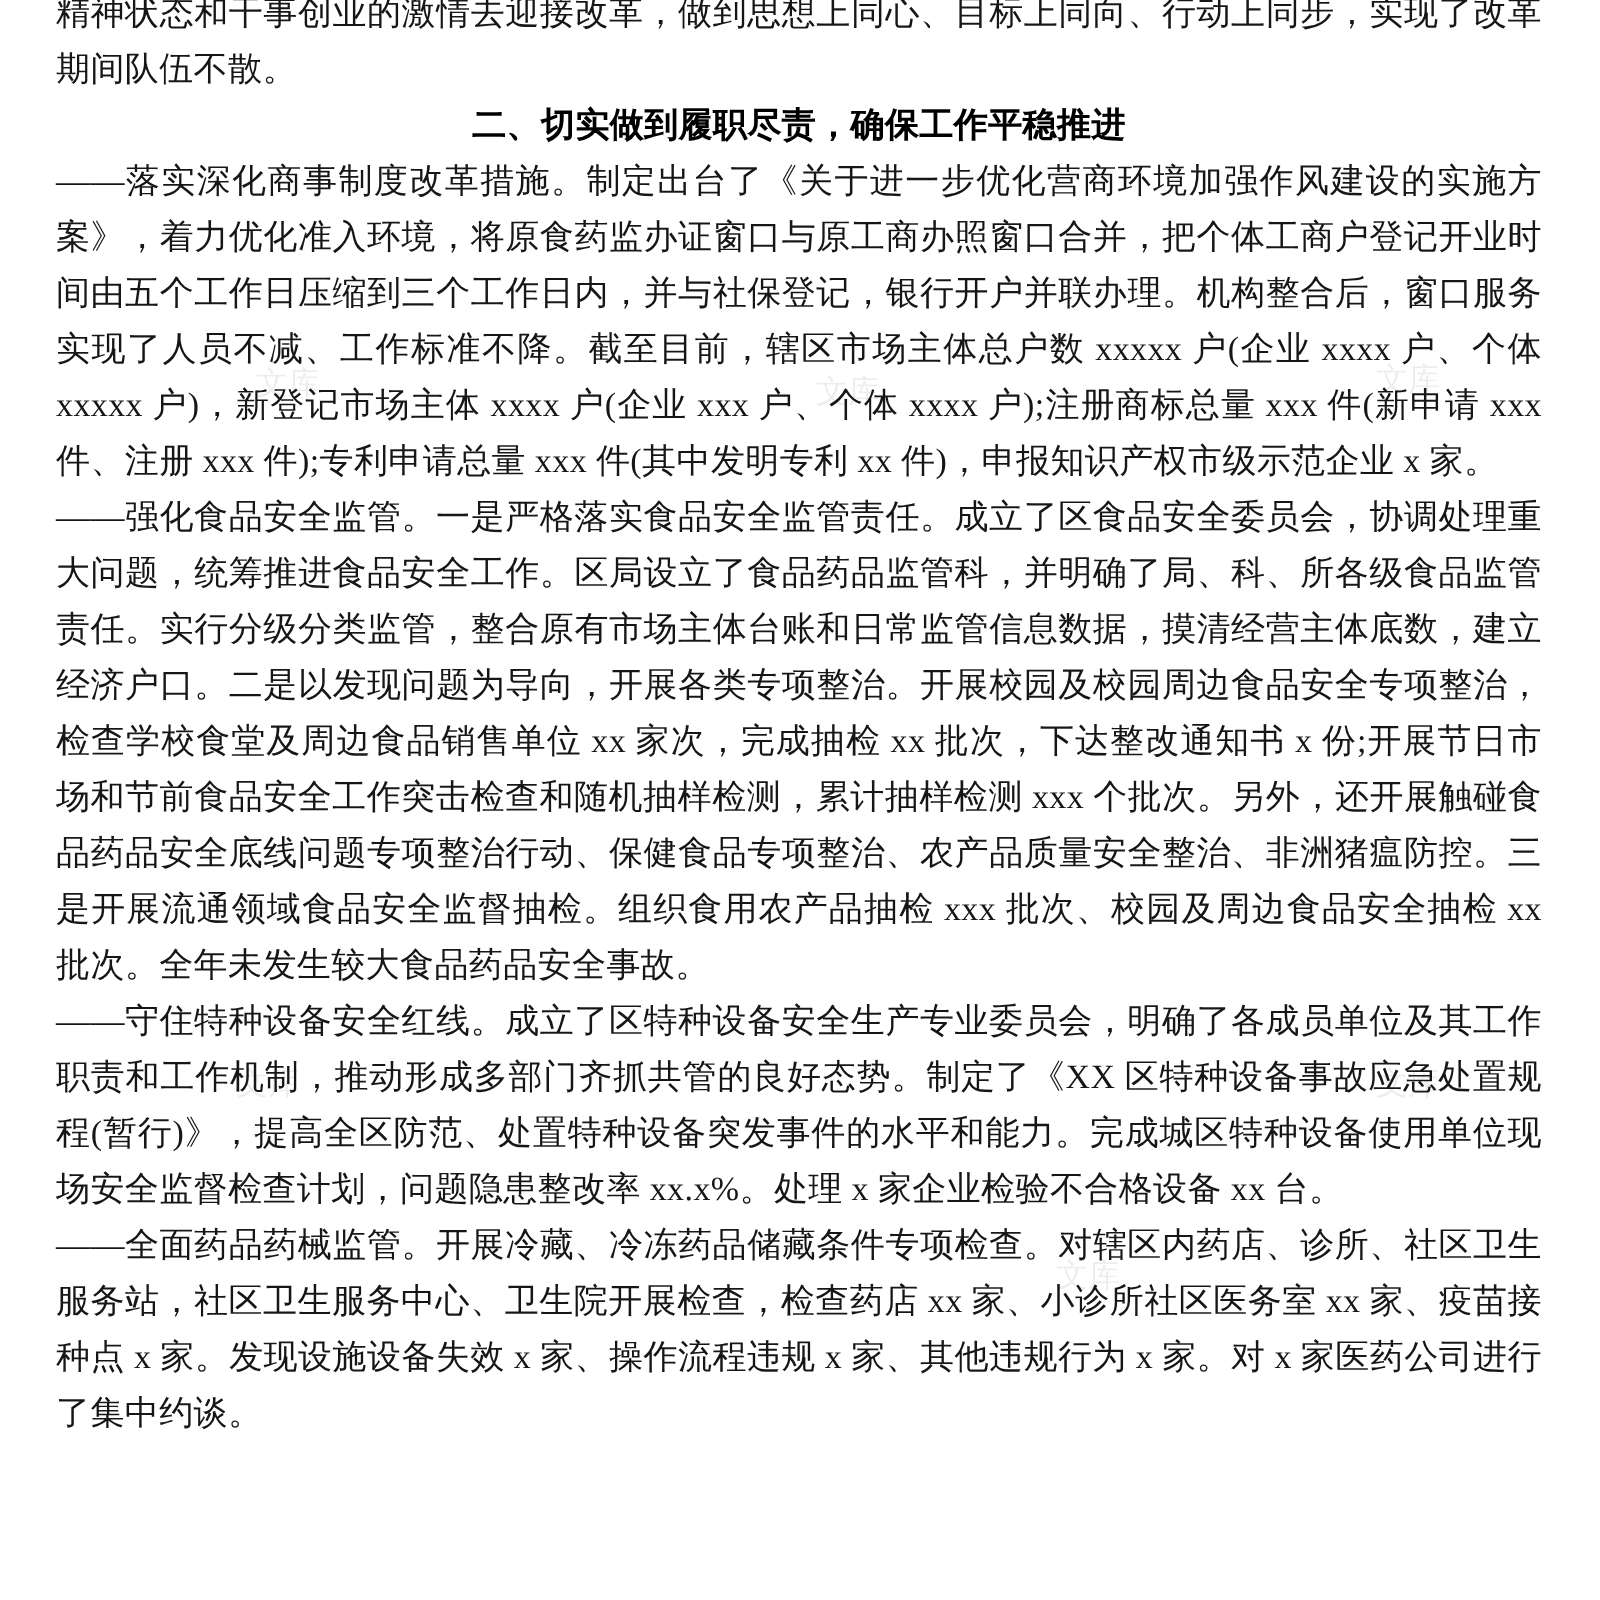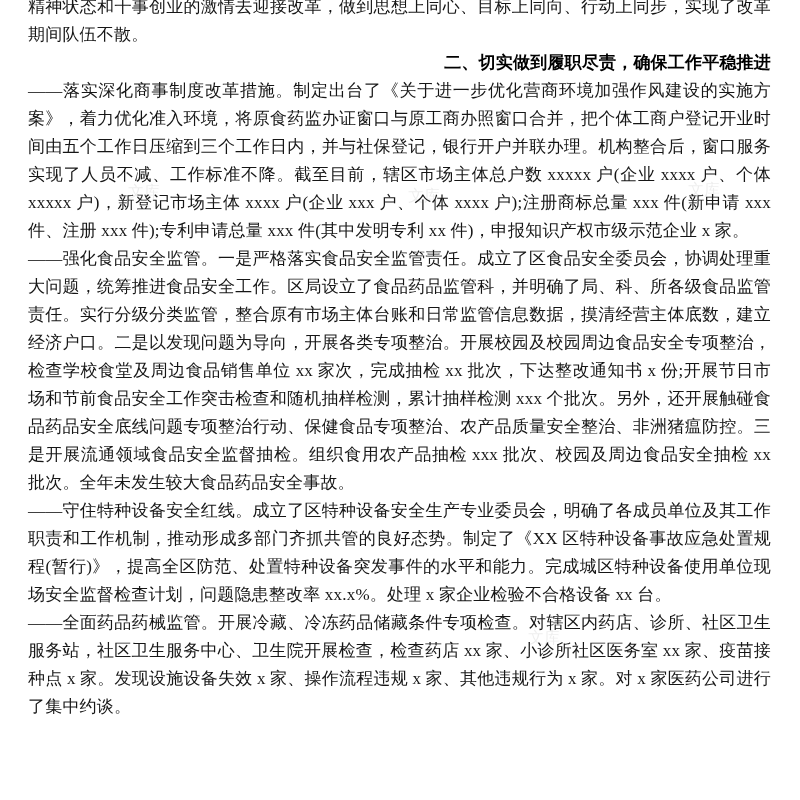--- a/index.html
+++ b/index.html
@@ -47,21 +47,21 @@
   }
   .para {
     text-align: justify;
   }
   .heading {
     font-size: 17px;
     line-height: 28px;
     font-weight: 700;
     color: #000000;
     font-family: "Liberation Sans", "DejaVu Sans", sans-serif;
-    text-align: right;
+    text-align: center;
   }
 </style>
 </head>
 <body>
 
 <div class="page">
 
   <div class="watermark-layer">
     <span class="wm wm-1">文库</span>
     <span class="wm wm-2">文库</span>

